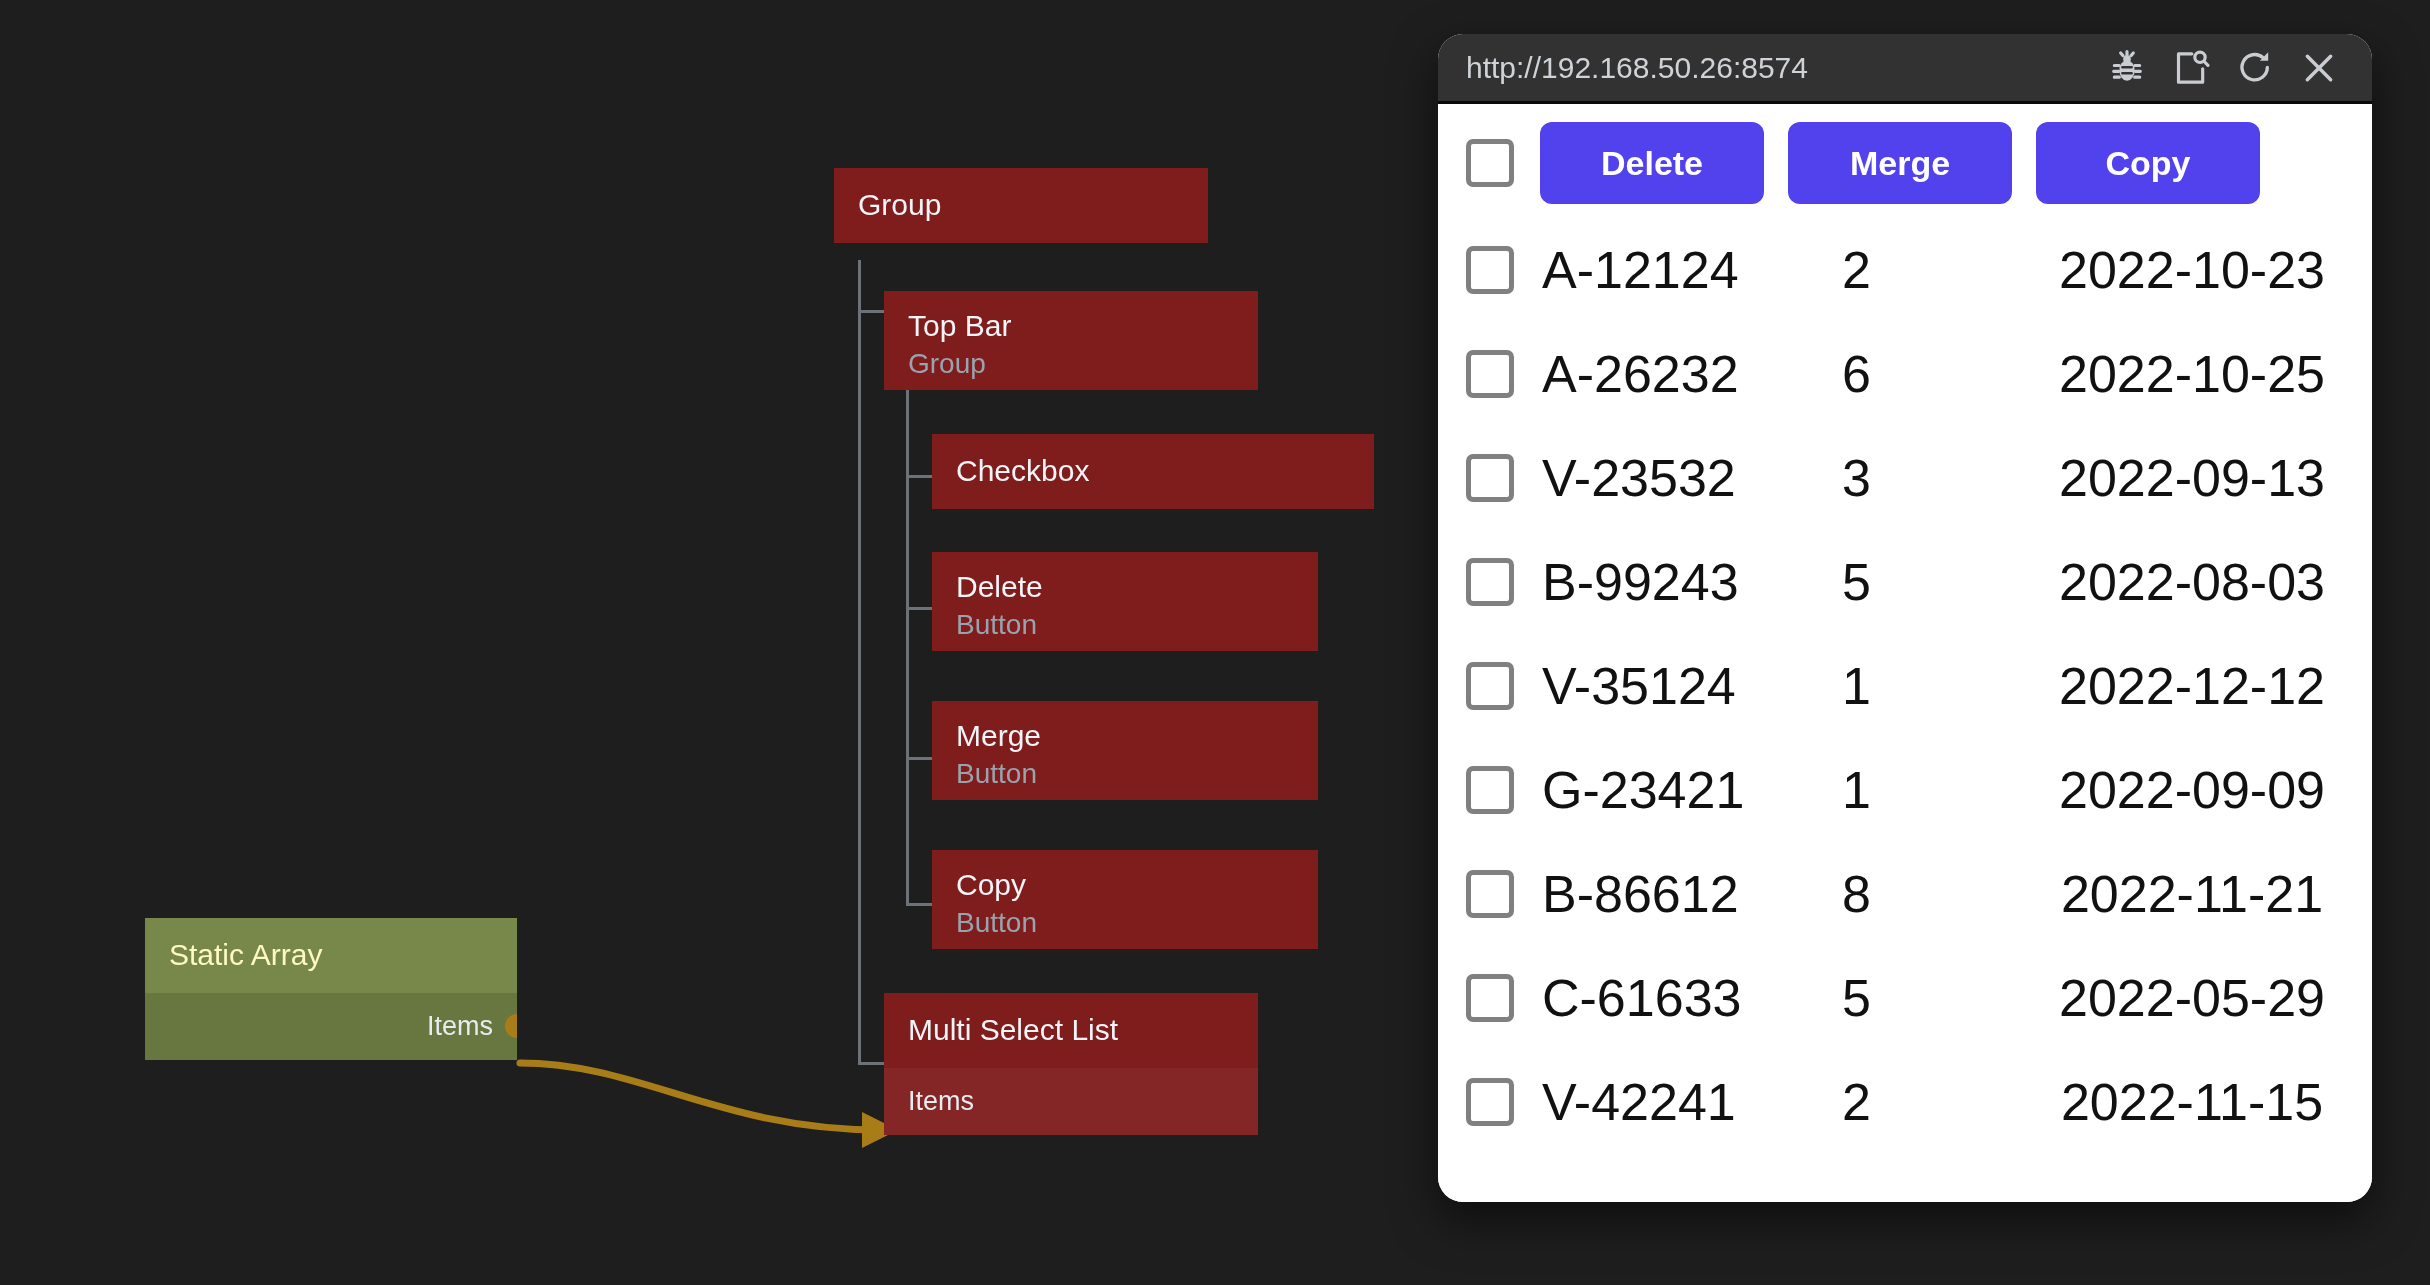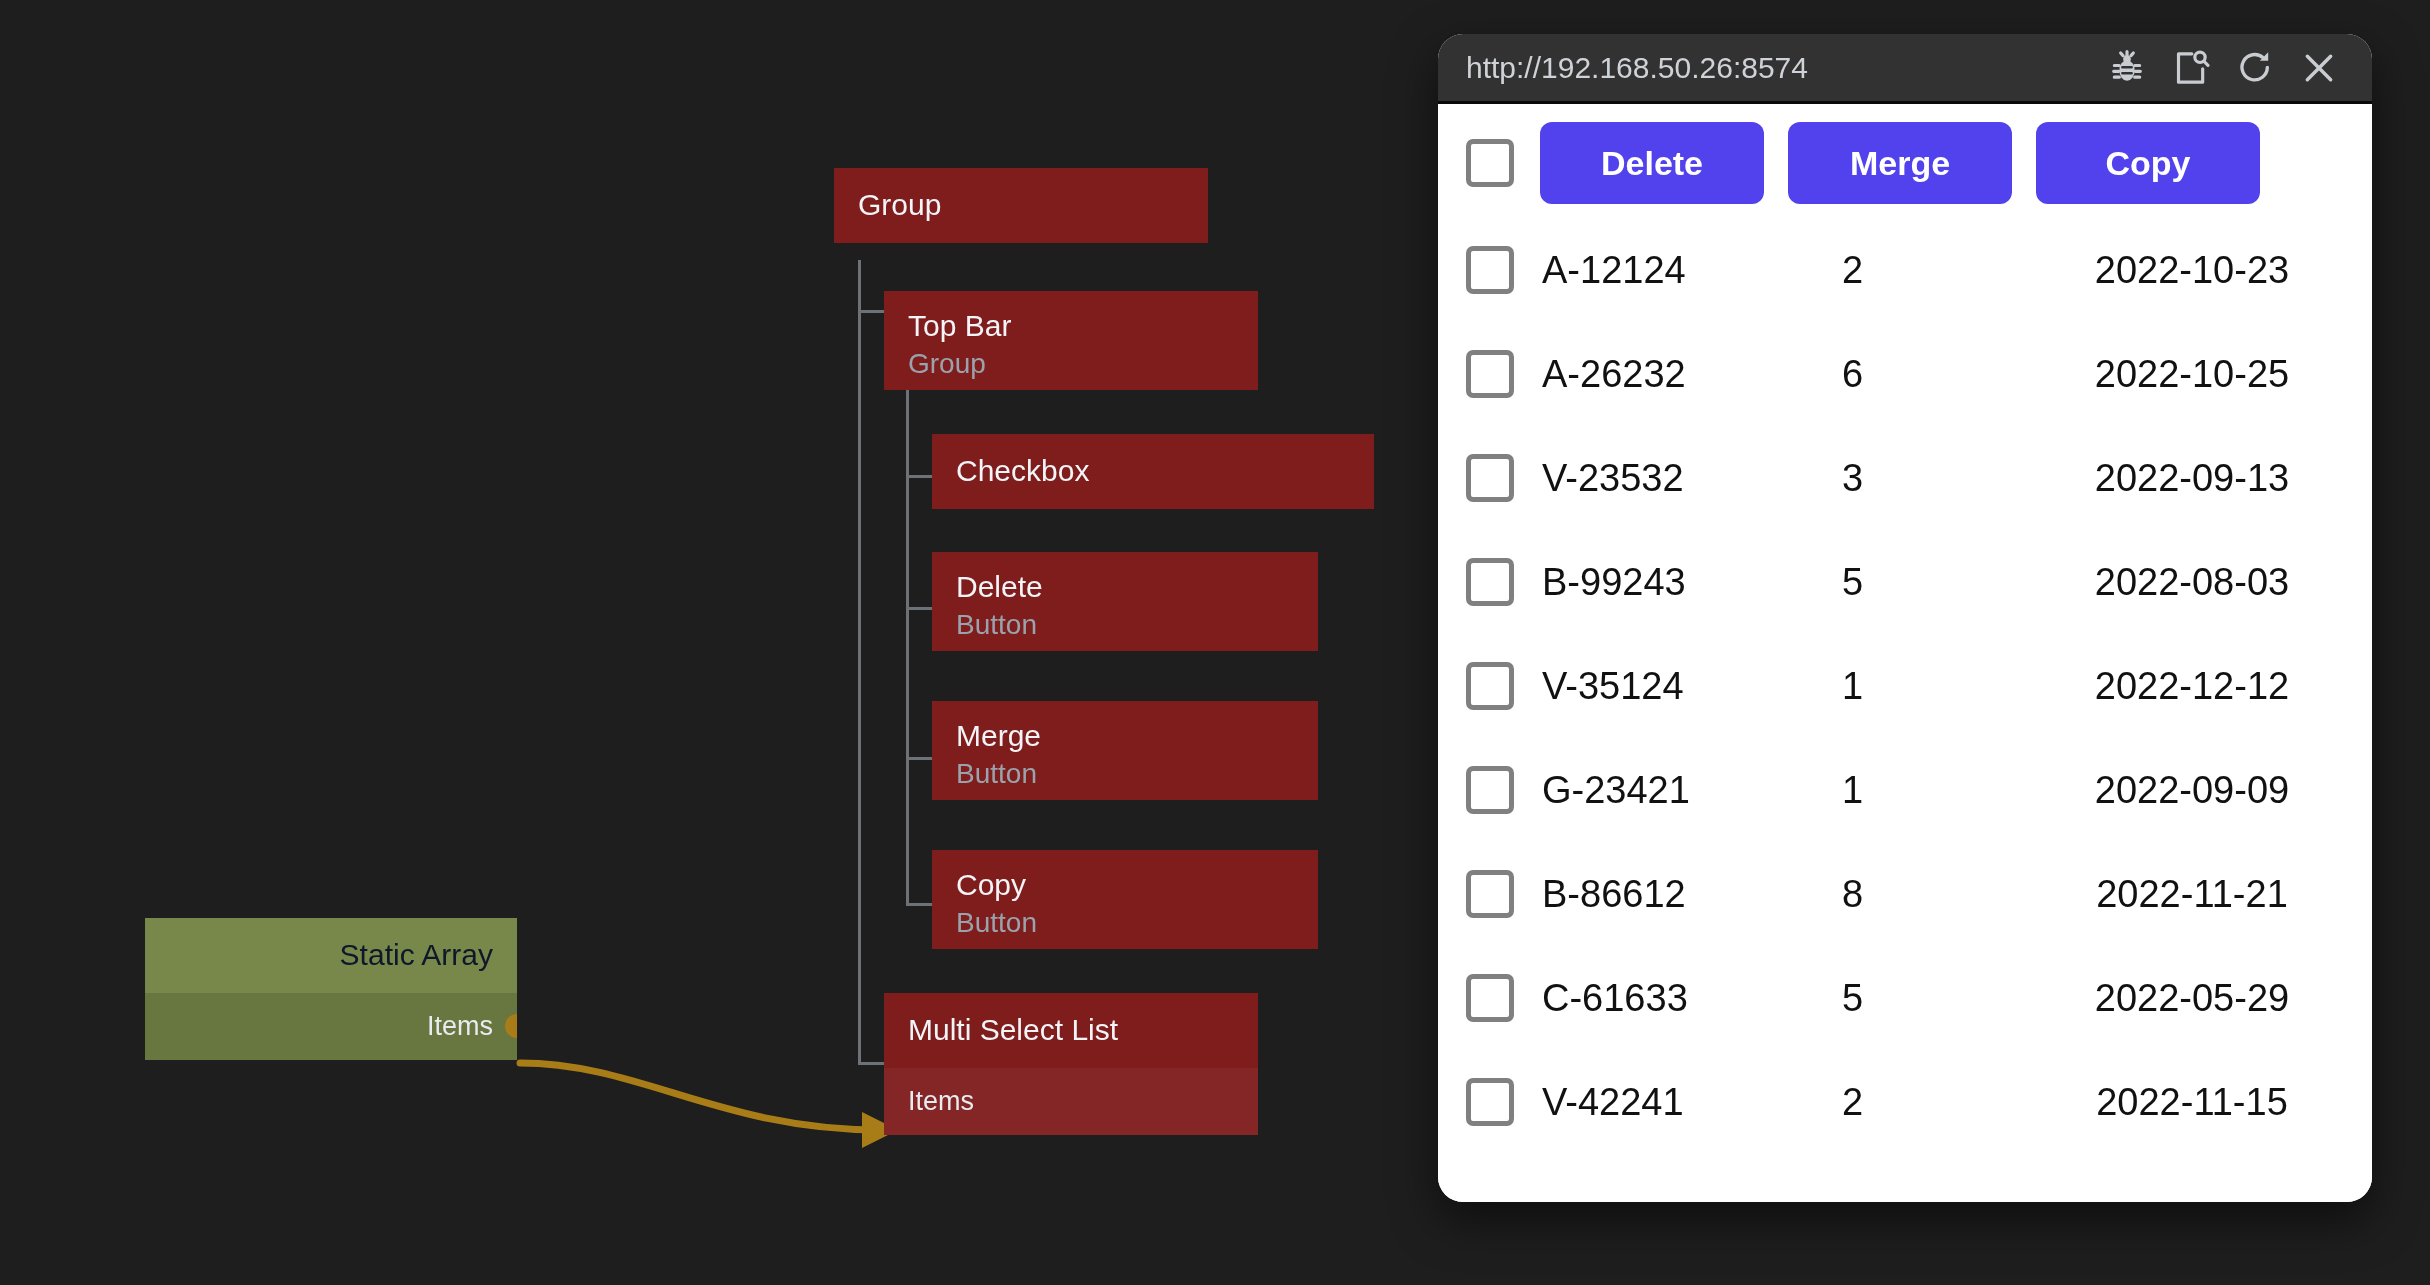--- a/index.html
+++ b/index.html
@@ -34,21 +34,21 @@
     font-size: 28px;
     line-height: 1.15;
     color: #9aa3ad;
     margin-top: 4px;
   }
   .node.has-sub .nhead { padding-top: 18px; padding-bottom: 10px; }
 
   
   .node.green { background: #6f7e44; }
   .node.green .nhead { background: #78884a; }
-  .node.green .ntitle { color: #0f172a; text-align: right; }
+  .node.green .ntitle { color: #fef9c3; }
 
   .port-row {
     position: relative;
     background: rgba(255,255,255,0.045);
     padding: 18px 24px;
     font-size: 27px;
     color: #e8ebef;
   }
   .port-row.out { text-align: right; }
   .port-row.in  { text-align: left; }
@@ -131,21 +131,21 @@
     font-size: 34px;
     font-weight: bold;
     height: 82px;
     width: 224px;
     margin-right: 24px;
     cursor: pointer;
   }
 
   table { width: 100%; border-collapse: collapse; table-layout: fixed; }
   tr { height: 104px; }
-  td { vertical-align: middle; font-size: 38px; color: #111111; }
+  td { vertical-align: middle; font-size: 52px; color: #111111; }
   td.c-cb   { width: 104px; padding-left: 28px; }
   td.c-id   { width: 300px; }
   td.c-qty  { width: 210px; }
   td.c-date { text-align: center; padding-right: 40px; }
 </style>
 </head>
 <body>
 
 <div id="stage">
 

